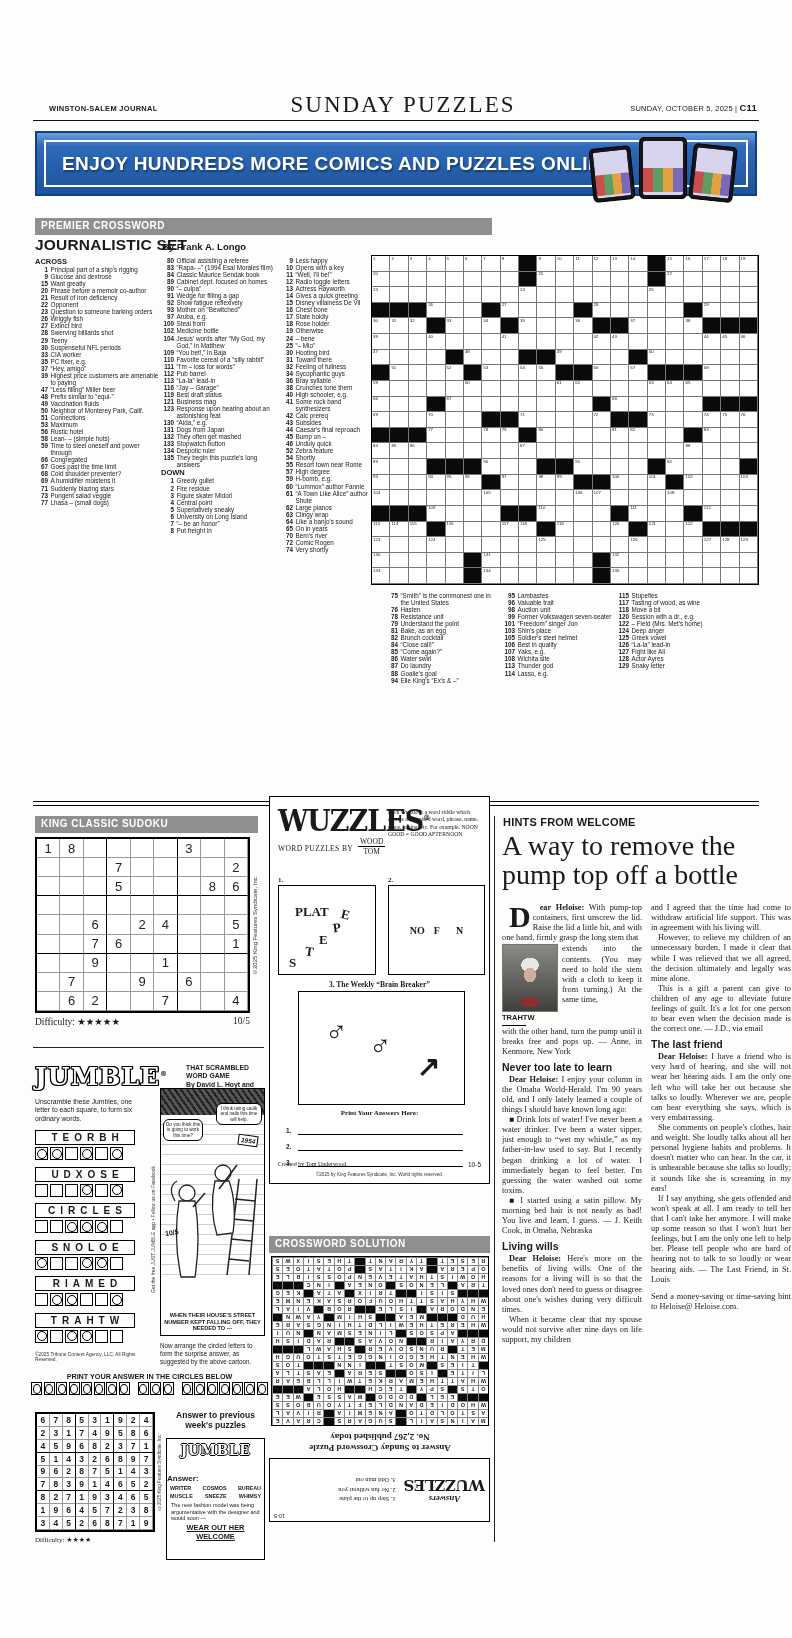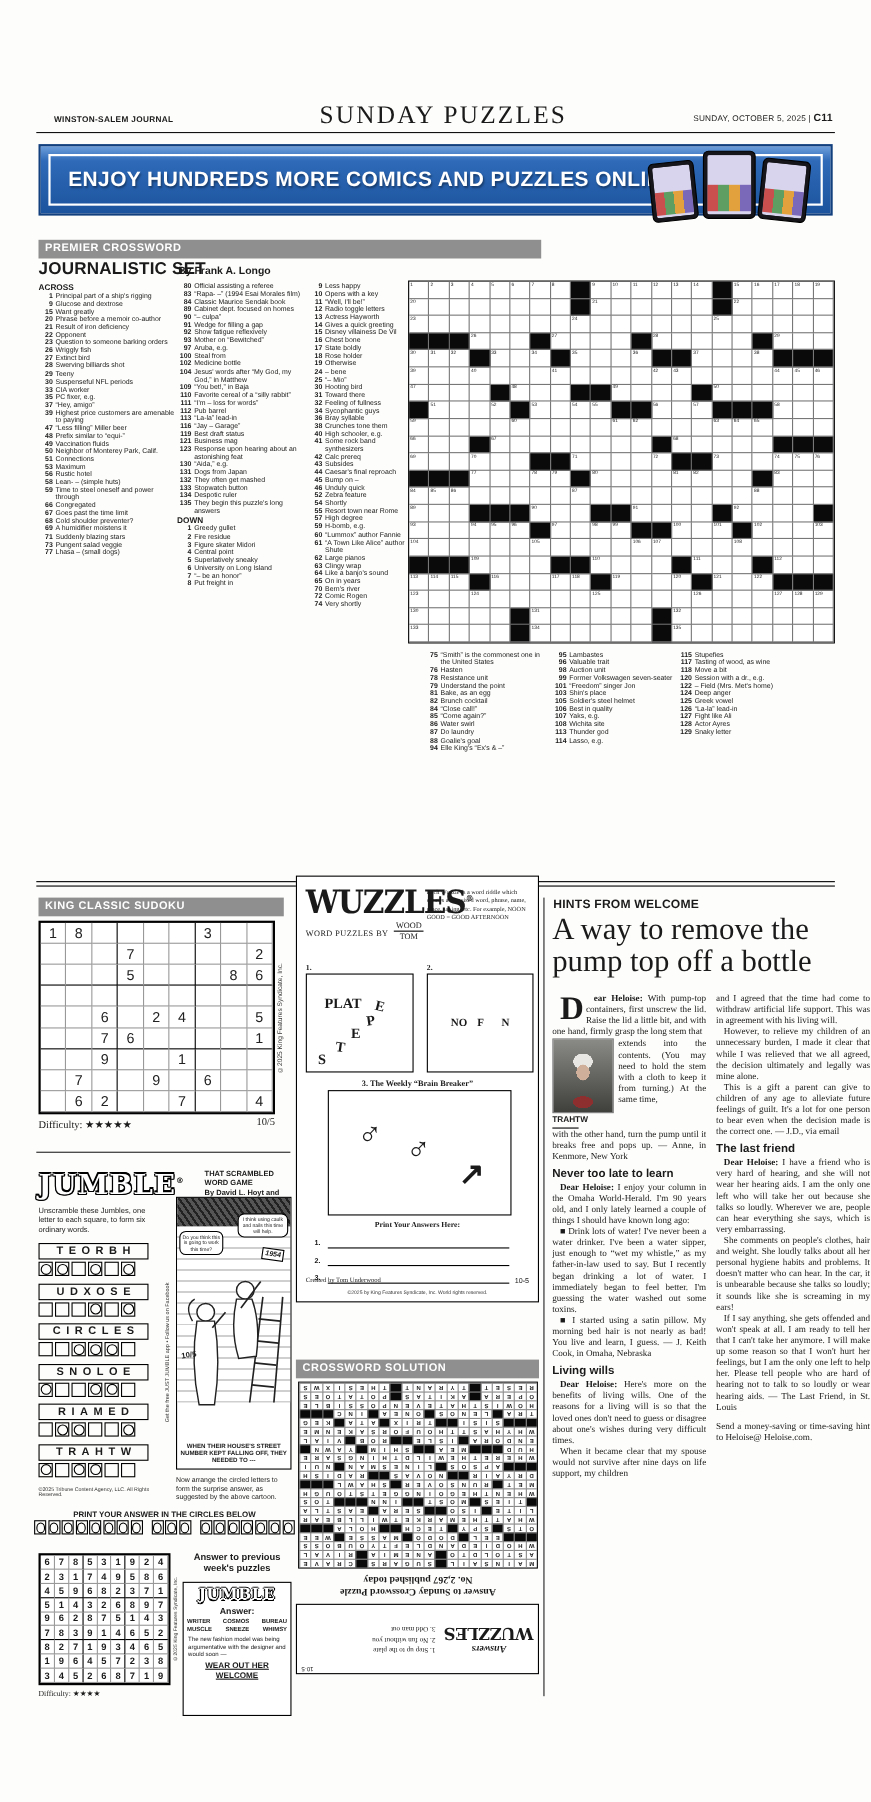--- a/index.html
+++ b/index.html
@@ -164,21 +164,21 @@
   .jac-group i{width:11px;height:13px;border:1px solid #000;display:block;position:relative;box-sizing:border-box;}
   .jac-group i:after{content:"";position:absolute;inset:.5px;border:1px solid #000;border-radius:50%;}
   
   .ans-head{position:absolute;left:166px;top:1410px;width:99px;text-align:center;font-weight:800;
             font-size:8.5px;line-height:1.2;}
   #jumbox{position:absolute;left:166px;top:1438px;width:99px;height:122px;border:1.5px solid #000;
           background:#fff;box-sizing:border-box;}
   .jb-logo{text-align:center;font-family:"DejaVu Serif",serif;font-weight:900;font-size:14px;
            color:#fff;margin-top:3px;letter-spacing:.5px;
            text-shadow:-1px 0 #000,1px 0 #000,0 -1px #000,0 1px #000;}
-  .jb-ans{text-align:center;font-weight:800;font-size:8px;margin-top:2px;}
+  .jb-ans{font-weight:800;font-size:8px;margin-top:16px;}
   .jb-words{display:flex;justify-content:space-between;padding:0 3px;font-size:5.4px;font-weight:700;margin-top:2px;}
   .jb-text{margin:3px 4px 0 4px;font-size:5.5px;line-height:1.2;}
   .jb-final{text-align:center;font-weight:900;font-size:7.4px;line-height:1.2;margin-top:2px;text-decoration:underline;}
   
   #solgrid{position:absolute;left:271px;top:1256px;width:218px;height:170px;display:grid;
            grid-template-columns:repeat(21,1fr);grid-template-rows:repeat(21,1fr);
            border:1px solid #000;background:#fff;box-sizing:border-box;transform:rotate(180deg);}
   .so{border-right:.4px solid #888;border-bottom:.4px solid #888;display:flex;align-items:center;
       justify-content:center;font-size:5.4px;font-weight:700;}
   .so.blk{background:#0a0a0a;}

